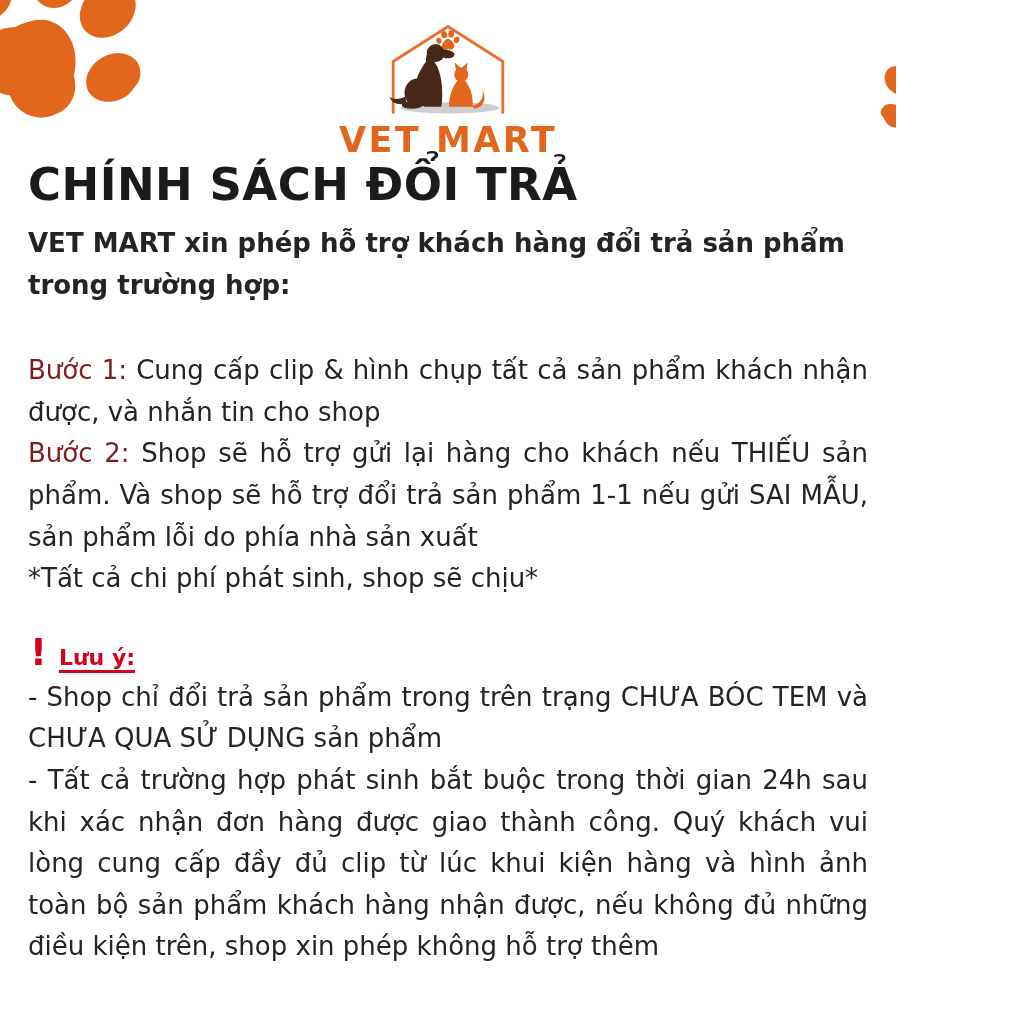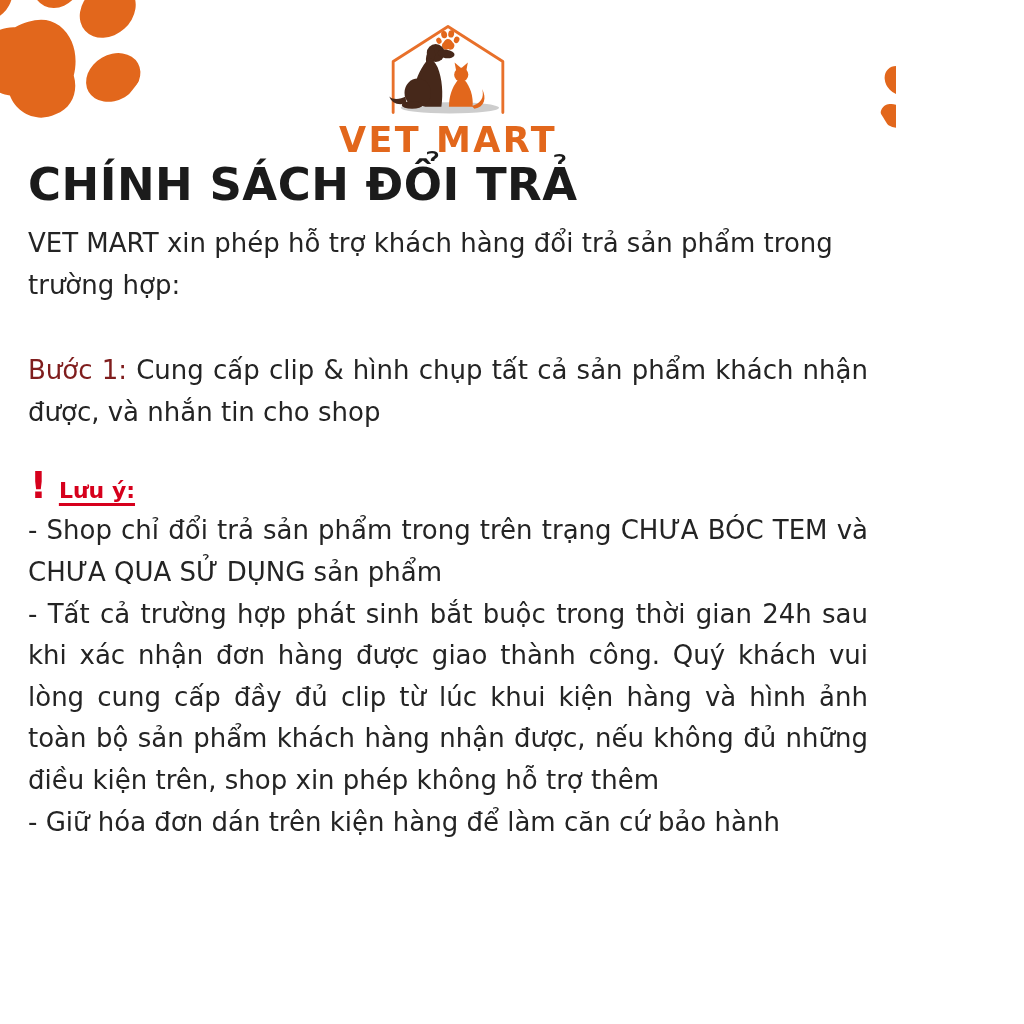--- a/index.html
+++ b/index.html
@@ -24,21 +24,21 @@
     color:#E2671C; font-family:"DejaVu Sans", sans-serif;
   }
 
   
   .content { position:absolute; left:28px; right:28px; top:158px; }
   h1.title {
     margin:0 0 12px 0; font-size:45px; font-weight:bold; letter-spacing:0.5px;
     color:#1b1b1b; font-family:"DejaVu Sans", sans-serif;
   }
   .bodytext { font-size:26px; line-height:1.6; margin:0; color:#242424; text-align:justify; }
-  .intro { margin-bottom:44px; text-align:left; }
+  .intro { margin-bottom:44px; text-align:left;font-weight:bold; }
   .step-label { color:#7f1d1d; }
   .cost-note { text-align:left; }
 
   .note-heading { margin:34px 0 6px 2px; color:#D6001C; display:flex; align-items:baseline; }
   .bang { font-weight:bold; font-size:37px; margin-right:12px; line-height:1; }
   .luu-y {
     font-weight:bold; font-size:22px; text-decoration:underline;
     text-underline-offset:5px; text-decoration-thickness:2.5px;
   }
 </style>
@@ -105,25 +105,26 @@
     <div class="brand">VET MART</div>
   </div>
 
   <div class="content">
     <h1 class="title">CHÍNH SÁCH ĐỔI TRẢ</h1>
 
     <p class="bodytext intro">VET MART xin phép hỗ trợ khách hàng đổi trả sản phẩm trong trường hợp:</p>
 
     <p class="bodytext"><span class="step-label">Bước 1:</span> <span>Cung cấp clip &amp; hình chụp tất cả sản phẩm khách nhận được, và nhắn tin cho shop</span></p>
 
+    <p class="bodytext"><span class="step-label">Bước 2:</span> <span>Shop sẽ hỗ trợ gửi lại hàng cho khách nếu THIẾU sản phẩm. Và shop sẽ hỗ trợ đổi trả sản phẩm 1-1 nếu gửi SAI MẪU, sản phẩm lỗi do phía nhà sản xuất</span></p>
 
+    <p class="bodytext cost-note">*Tất cả chi phí phát sinh, shop sẽ chịu*</p>
 
     <div class="note-heading">
       <span class="bang">!</span>
       <span class="luu-y">Lưu ý:</span>
     </div>
 
     <p class="bodytext">- Shop chỉ đổi trả sản phẩm trong trên trạng CHƯA BÓC TEM và CHƯA QUA SỬ DỤNG sản phẩm</p>
     <p class="bodytext">- Tất cả trường hợp phát sinh bắt buộc trong thời gian 24h sau khi xác nhận đơn hàng được giao thành công. Quý khách vui lòng cung cấp đầy đủ clip từ lúc khui kiện hàng và hình ảnh toàn bộ sản phẩm khách hàng nhận được, nếu không đủ những điều kiện trên, shop xin phép không hỗ trợ thêm</p>
-    <p class="bodytext">- Giữ hóa đơn dán trên kiện hàng để làm căn cứ bảo hành</p>
   </div>
 
 </div>
 
 </body></html>

